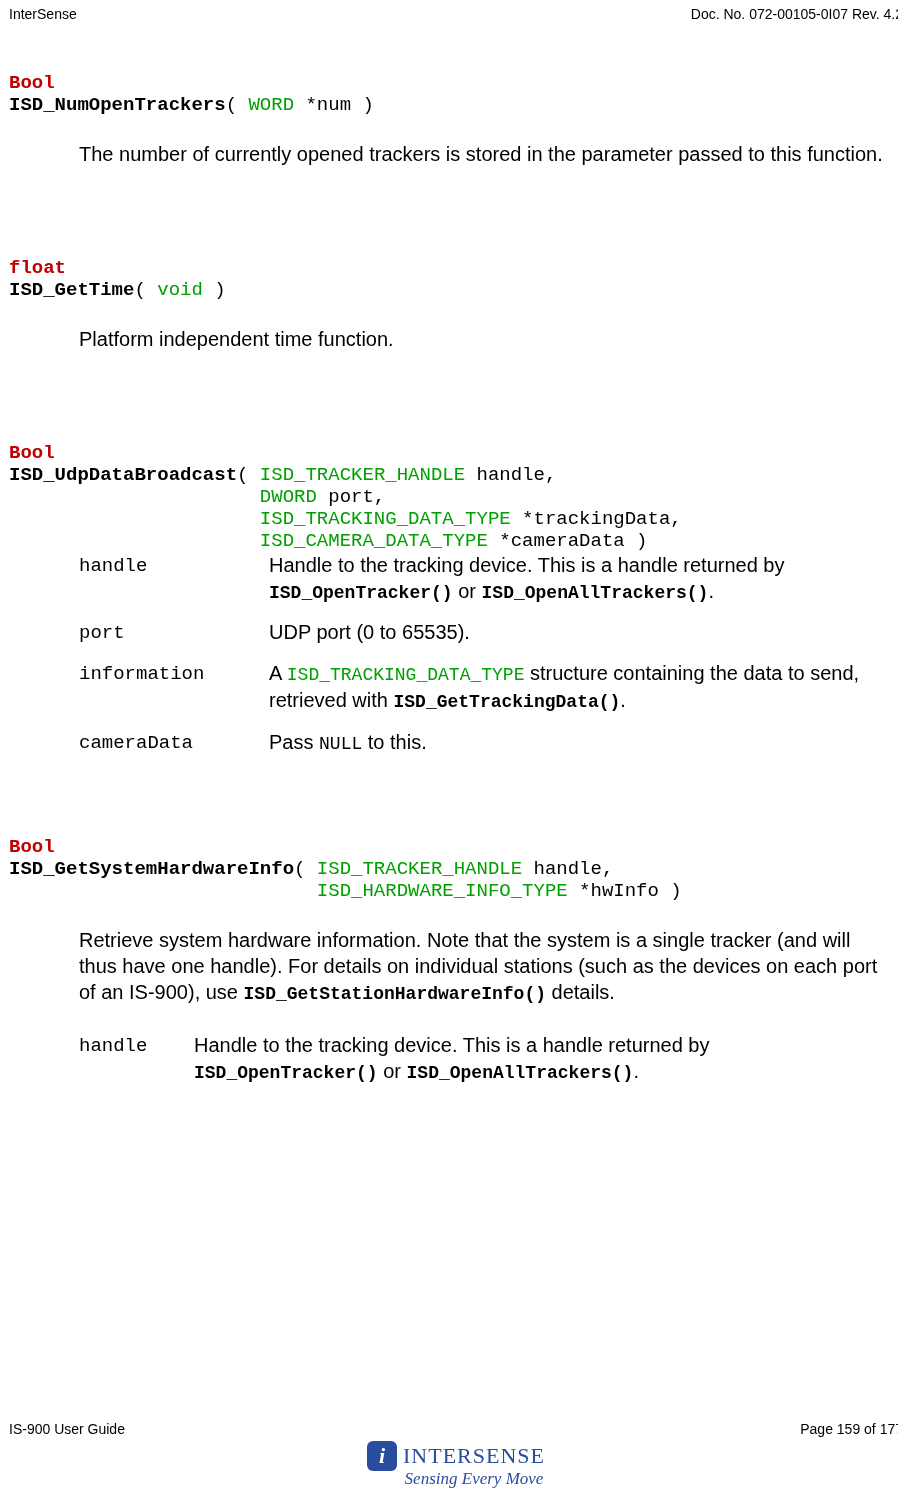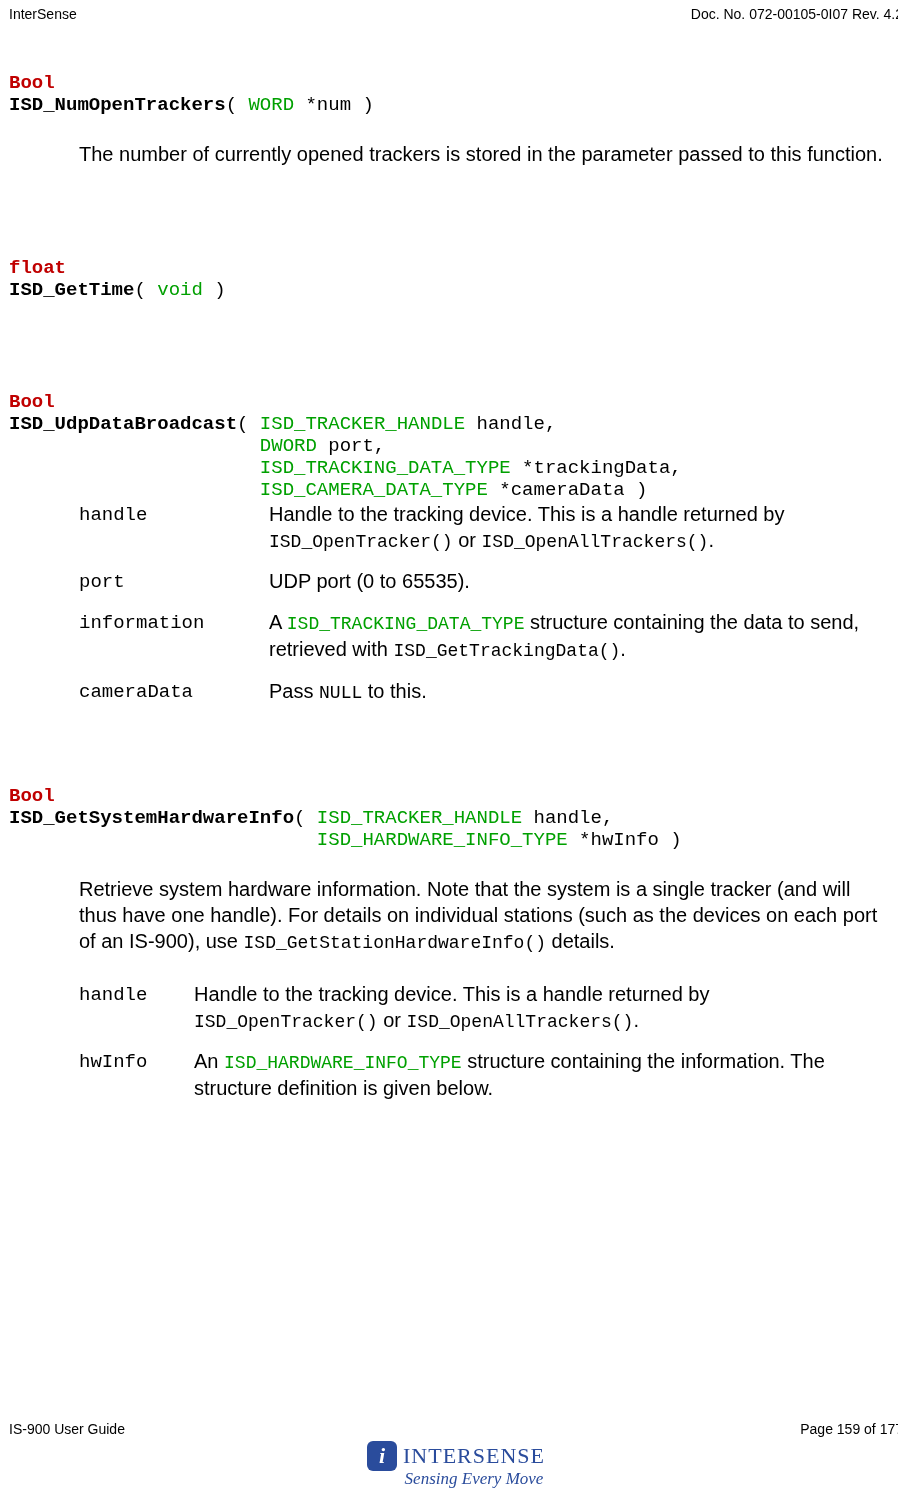--- a/index.html
+++ b/index.html
@@ -64,21 +64,21 @@
     flex: 0 0 190px;
     padding-top:2px;
   }
   .param-name-b {
     font-family: "Courier New", Courier, monospace;
     font-size: 19px;
     flex: 0 0 115px;
     padding-top:2px;
   }
   .param-desc { flex: 1; padding-right:2px; }
-  .bold-mono { font-family: "Courier New", Courier, monospace; font-weight: normal; font-size:18px; }
+  .bold-mono { font-family: "Courier New", Courier, monospace; font-weight: bold; font-size:18px; }
   .footer {
     position: absolute;
     bottom: 60px;
     left: 2px;
     right: 2px;
     display: flex;
     justify-content: space-between;
     font-size: 14px;
   }
   .logo {
@@ -127,20 +127,21 @@
 
     <div class="block">
       <div class="mono"><span class="kw">Bool</span>
 <span class="fn">ISD_NumOpenTrackers</span><span>( </span><span class="ty">WORD</span><span> *num )</span></div>
       <div class="desc">The number of currently opened trackers is stored in the parameter passed to this function.</div>
     </div>
 
     <div class="block">
       <div class="mono"><span class="kw">float</span>
 <span class="fn">ISD_GetTime</span><span>( </span><span class="ty">void</span><span> )</span></div>
+      <div class="desc">Platform independent time function.</div>
     </div>
 
     <div class="block2">
       <div class="mono"><span class="kw">Bool</span>
 <span class="fn">ISD_UdpDataBroadcast</span><span>( </span><span class="ty">ISD_TRACKER_HANDLE</span><span> handle,</span>
 <span>                      </span><span class="ty">DWORD</span><span> port,</span>
 <span>                      </span><span class="ty">ISD_TRACKING_DATA_TYPE</span><span> *trackingData,</span>
 <span>                      </span><span class="ty">ISD_CAMERA_DATA_TYPE</span><span> *cameraData )</span></div>
 
       <div class="param-row">
@@ -164,24 +165,20 @@
     <div>
       <div class="mono"><span class="kw">Bool</span>
 <span class="fn">ISD_GetSystemHardwareInfo</span><span>( </span><span class="ty">ISD_TRACKER_HANDLE</span><span> handle,</span>
 <span>                           </span><span class="ty">ISD_HARDWARE_INFO_TYPE</span><span> *hwInfo )</span></div>
       <div class="desc" style="margin-bottom:25px;"><span>Retrieve system hardware information.  Note that the system is a single tracker (and will thus have one handle).  For details on individual stations (such as the devices on each port of an IS-900), use </span><span class="bold-mono">ISD_GetStationHardwareInfo()</span><span> details.</span></div>
 
       <div class="param-row-b">
         <div class="param-name-b">handle</div>
         <div class="param-desc"><span>Handle to the tracking device.  This is a handle returned by </span><span class="bold-mono">ISD_OpenTracker()</span><span> or </span><span class="bold-mono">ISD_OpenAllTrackers()</span><span>.</span></div>
       </div>
-      <div class="param-row-b">
-        <div class="param-name-b">hwInfo</div>
-        <div class="param-desc"><span>An </span><span class="mono-inline ty">ISD_HARDWARE_INFO_TYPE</span><span> structure containing the information.  The structure definition is given below.</span></div>
-      </div>
     </div>
 
   </div>
 
   <div class="footer">
     <span>IS-900 User Guide</span>
     <span>Page 159 of 177</span>
   </div>
 
   <div class="logo">

